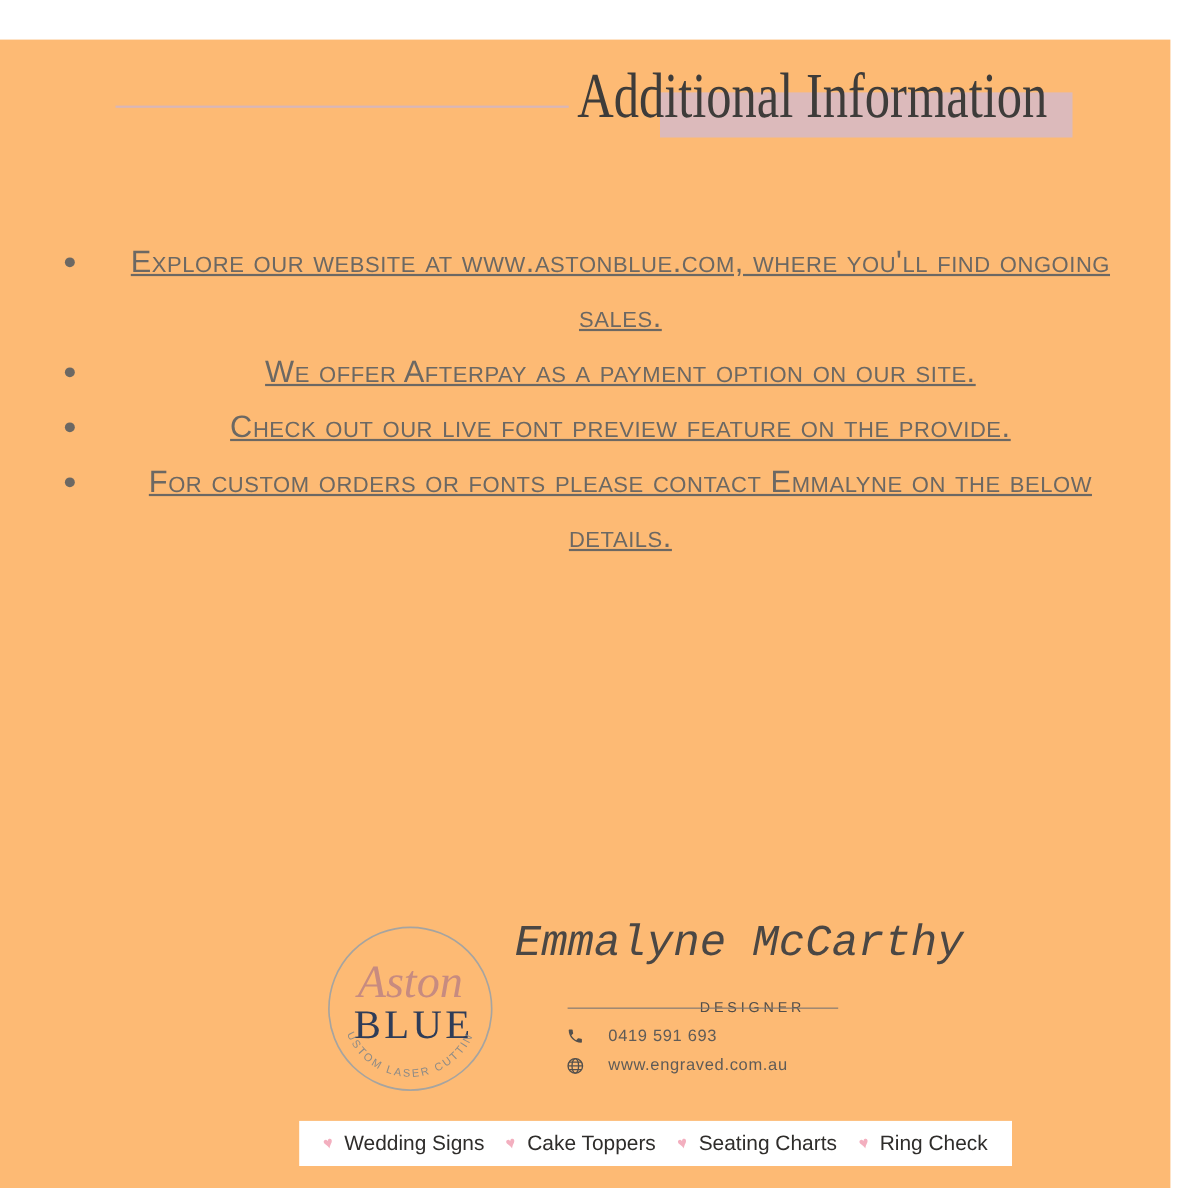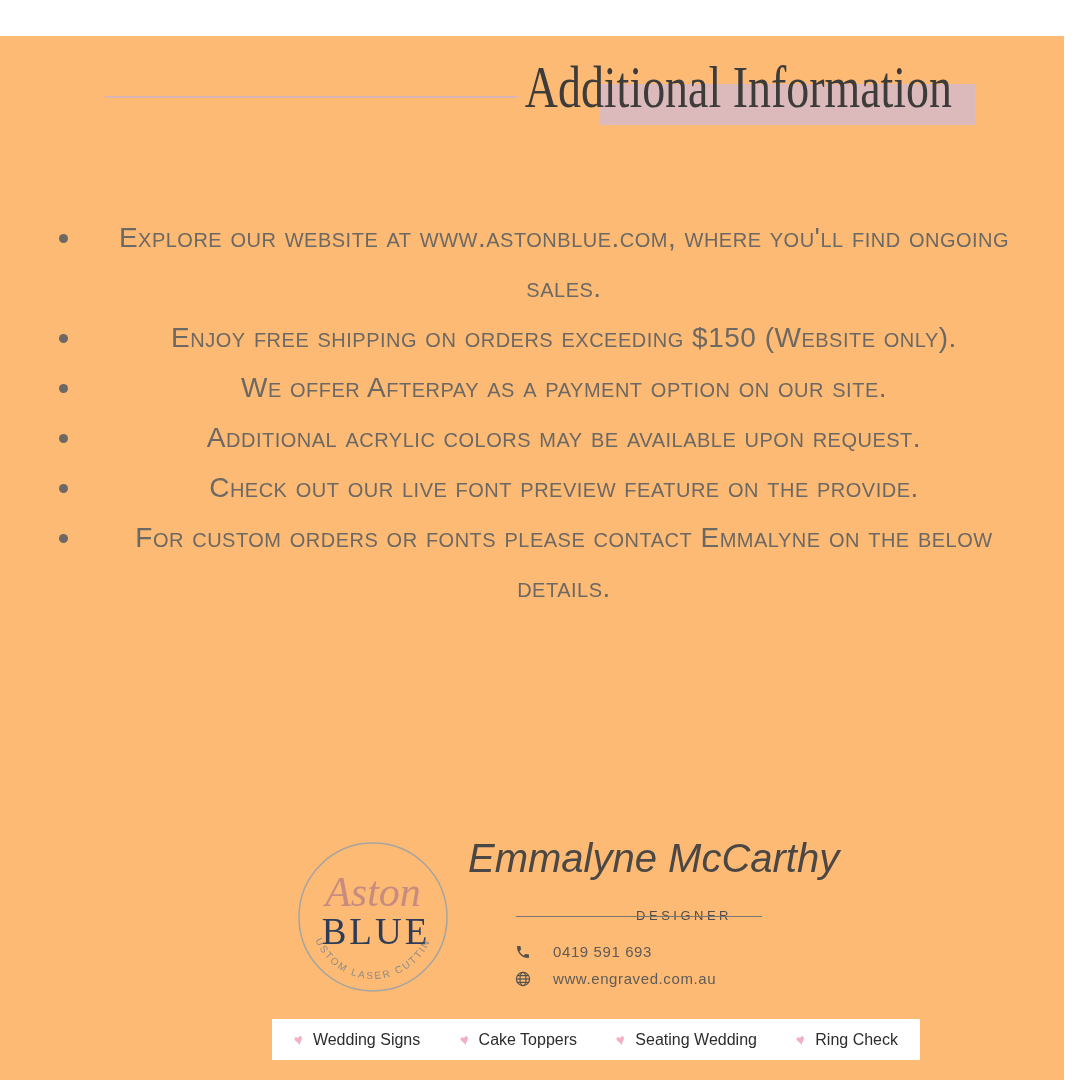--- a/index.html
+++ b/index.html
@@ -44,77 +44,78 @@
     width:9px;height:9px;border-radius:50%;
     background:#6c6863;margin-top:21px;
   }
   .bullet-text{
     flex:1;text-align:center;
     font-variant:small-caps;
     font-size:28px;line-height:50px;
     letter-spacing:0.5px;
     color:#6c6863;
     padding-right:6px;
+    text-decoration:underline;
   }
 
   
   .logo-svg{position:absolute;left:292px;top:800px;}
   .logo-aston{
     font-family:"Liberation Serif", serif;
     font-style:italic;font-size:42px;fill:#c78b80;
   }
   .logo-blue{
     font-family:"Liberation Serif", serif;
     font-size:37px;fill:#2e3c58;letter-spacing:3px;
   }
   .logo-tagline{
     font-family:"Liberation Sans", sans-serif;
     font-size:10px;fill:#8d8b87;letter-spacing:2px;
   }
 
   
   .signature{
     position:absolute;left:468px;top:800px;width:320px;
-    font-family:Liberation Sans, sans-serif;
+    font-family:Liberation Mono, monospace;
     font-style:italic;font-size:40px;color:#4b4744;
     white-space:nowrap;
   }
   .designer-role{
     position:absolute;left:560px;top:872px;width:172px;
     text-align:right;font-size:13px;letter-spacing:3.5px;
     color:#514d49;
   }
   .sig-line{
     position:absolute;left:516px;top:880px;width:246px;height:1px;
     background:#7a7672;
   }
 
   
   .contact{position:absolute;left:514px;top:897px;}
-  .contact-row{display:flex;align-items:flex-end;height:27px;}
+  .contact-row{display:flex;align-items:flex-start;height:27px;}
   .contact-icon{width:17px;height:17px;flex:none;display:flex;align-items:center;justify-content:center;}
   .contact-icon svg{display:block;}
   .contact-value{
     margin-left:22px;font-size:15px;letter-spacing:0.6px;color:#5f5b57;
   }
 
   
   .footer-bar{
     position:absolute;left:272px;top:983px;width:648px;height:41px;
     background:#ffffff;
     display:flex;align-items:center;justify-content:space-between;
     padding:0 22px;box-sizing:border-box;
   }
   .footer-item{display:flex;align-items:center;}
   .heart{
     color:#f3afbf;font-size:15px;line-height:1;
     transform:rotate(-14deg);
     margin-right:10px;
   }
-  .footer-label{font-size:16px;color:#2f2d2b;}
+  .footer-label{font-size:19px;color:#2f2d2b;}
 </style>
 </head>
 <body>
 
 <div id="canvas">
 
   <div class="title-underline"></div>
   <div class="title-highlight"></div>
   <h1 class="page-title">Additional Information</h1>
 
@@ -122,33 +123,21 @@
     <li class="bullet-row">
       <span class="dot-col">
           <span class="dot"></span>
         </span>
       <span class="bullet-text">Explore our website at www.astonblue.com, where you'll find ongoing sales.</span>
     </li>
     <li class="bullet-row">
       <span class="dot-col">
           <span class="dot"></span>
         </span>
-      <span class="bullet-text">Enjoy free shipping on orders exceeding $150 (Website only).</span>
-    </li>
-    <li class="bullet-row">
-      <span class="dot-col">
-          <span class="dot"></span>
-        </span>
       <span class="bullet-text">We offer Afterpay as a payment option on our site.</span>
-    </li>
-    <li class="bullet-row">
-      <span class="dot-col">
-          <span class="dot"></span>
-        </span>
-      <span class="bullet-text">Additional acrylic colors may be available upon request.</span>
     </li>
     <li class="bullet-row">
       <span class="dot-col">
           <span class="dot"></span>
         </span>
       <span class="bullet-text">Check out our live font preview feature on the provide.</span>
     </li>
     <li class="bullet-row">
       <span class="dot-col">
           <span class="dot"></span>
@@ -200,21 +189,21 @@
     <div class="footer-item">
       <span class="heart">♥</span>
       <span class="footer-label">Wedding Signs</span>
     </div>
     <div class="footer-item">
       <span class="heart">♥</span>
       <span class="footer-label">Cake Toppers</span>
     </div>
     <div class="footer-item">
       <span class="heart">♥</span>
-      <span class="footer-label">Seating Wedding</span>
+      <span class="footer-label">Seating Charts</span>
     </div>
     <div class="footer-item">
       <span class="heart">♥</span>
       <span class="footer-label">Ring Check</span>
     </div>
   </div>
 
 </div>
 
 </body></html>

